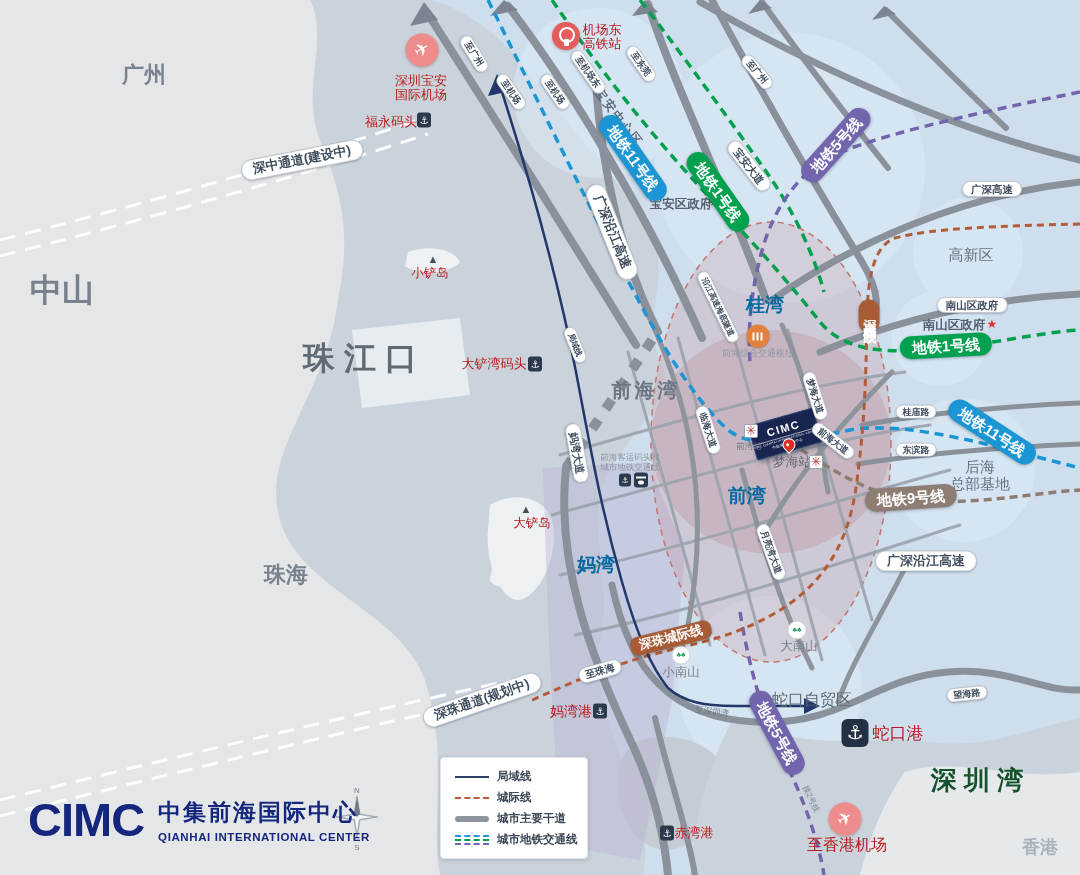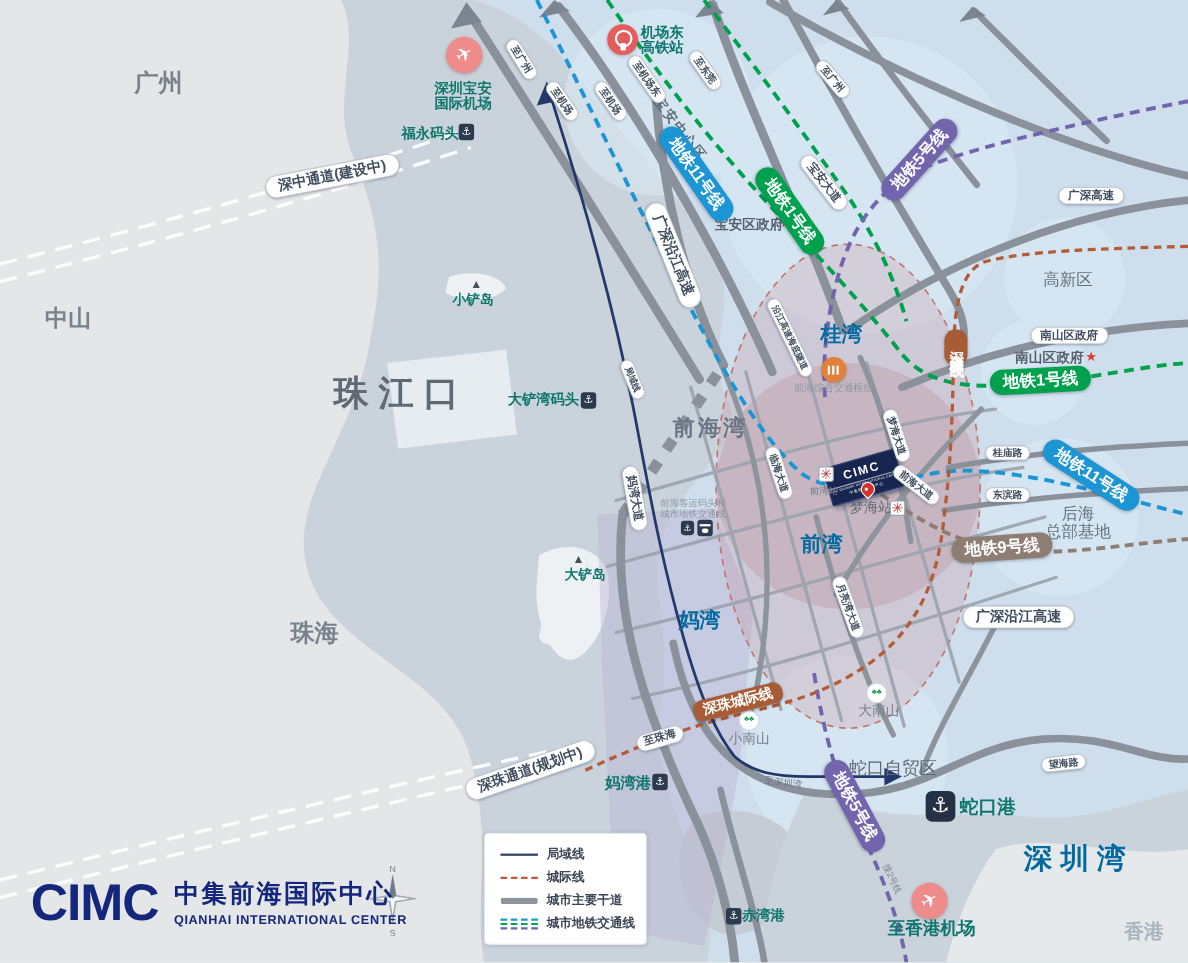--- a/index.html
+++ b/index.html
@@ -12,21 +12,21 @@
   .dist{color:#0369a1;font-weight:bold;}
   .pill{background:#fff;color:#3f4d5e;font-weight:bold;font-size:12.5px;padding:2px 11px;
         border-radius:999px;border:1px solid rgba(110,122,138,.4);box-shadow:0 1px 2px rgba(40,50,70,.28);}
   .pill.sm{font-size:9px;padding:1px 6px;border-width:1px;}
   .pill.md{font-size:10.5px;padding:1px 8px;}
   .badge{color:#fff;font-weight:bold;font-size:15px;padding:3px 12px;border-radius:999px;
          box-shadow:0 1px 3px rgba(30,40,60,.35);}
   .badge.small{font-size:13px;padding:2px 9px;}
   .badge-v{writing-mode:vertical-rl;text-orientation:upright;padding:9px 3px;letter-spacing:3px;
            border-radius:10px;font-size:13px;}
-  .poi{color:#0f766e;font-weight:bold;font-size:13px;}
+  .poi{color:#b91c1c;font-weight:normal;font-size:13px;}
   .tiny{font-size:8.5px;color:#8d97a3;}
   .peak{color:#46505d;font-size:11px;}
   .anchor-ic{width:14px;height:15px;background:#2c3a4d;border-radius:3px;color:#fff;
              font-size:10px;display:flex;align-items:center;justify-content:center;}
   .anchor-ic.big{width:27px;height:28px;border-radius:6px;font-size:19px;background:#243145;}
   .heli-ic{width:14px;height:15px;background:#2c3a4d;border-radius:3px;}
   .heli-ic::before{content:"";position:absolute;left:2px;top:4px;width:10px;height:2px;background:#fff;}
   .heli-ic::after{content:"";position:absolute;left:4px;top:8px;width:6px;height:4px;background:#fff;border-radius:2px;}
   .plane-ic{width:33px;height:33px;background:#ee8c8c;border-radius:50%;color:#fff;font-size:18px;
             display:flex;align-items:center;justify-content:center;box-shadow:0 1px 3px rgba(60,30,30,.3);}
@@ -172,29 +172,29 @@
     <path d="M740,612 C750,672 762,712 782,755 C802,795 818,838 824,875" stroke="#7265ae" stroke-width="3.5" stroke-dasharray="9 6" fill="none"></path>
     <path d="M790,442 C828,468 862,490 902,498 C962,508 1022,494 1080,490" stroke="#8d7d73" stroke-width="3.5" stroke-dasharray="8 5" fill="none"></path>
     <path d="M1080,224 C1000,226 932,228 895,238 C874,246 868,276 867,315 C866,385 864,425 858,472 C852,532 832,572 792,602 C744,636 700,642 662,652 C614,664 572,682 528,702" stroke="#b25c38" stroke-width="3" stroke-dasharray="7 5" fill="none"></path>
 
     <path d="M502,92 C538,205 562,300 576,372 C590,445 600,505 622,582 C638,638 652,668 668,688 C684,702 704,706 735,706 L806,706" stroke="#22386a" stroke-width="2.5" fill="none"></path>
     <polygon points="497,74 488,96 506,92" fill="#22386a"></polygon>
     <polygon points="820,706 804,698 804,714" fill="#22386a"></polygon>
   </svg>
 
   <div class="el area" style="left:144px;top:75px;font-size:22px">广州</div>
-  <div class="el area" style="left:62px;top:290px;font-size:21px">中山</div>
+  <div class="el area" style="left:62px;top:290px;font-size:32px">中山</div>
   <div class="el area" style="left:360px;top:358px;font-size:32px;color:#5f6a75">珠 江 口</div>
   <div class="el area" style="left:286px;top:575px;font-size:22px">珠海</div>
-  <div class="el area" style="left:977px;top:781px;font-size:26px;color:#0369a1">深 圳 湾</div>
+  <div class="el area" style="left:977px;top:781px;font-size:26px;color:#14532d">深 圳 湾</div>
   <div class="el area" style="left:1040px;top:847px;font-size:18px;color:#aab3bd">香港</div>
   <div class="el area" style="left:646px;top:390px;font-size:20px;color:#6b7685;letter-spacing:3px">前海湾</div>
   <div class="el dist" style="left:765px;top:305px;font-size:19px">桂湾</div>
   <div class="el dist" style="left:747px;top:496px;font-size:19px">前湾</div>
-  <div class="el dist" style="left:636px;top:565px;font-size:19px">妈湾</div>
+  <div class="el dist" style="left:596px;top:565px;font-size:19px">妈湾</div>
   <div class="el dist" style="left:971px;top:255px;font-size:15px;font-weight:normal;color:#67727f">高新区</div>
   <div class="el dist" style="left:980px;top:467px;font-size:15px;font-weight:normal;color:#67727f">后海</div>
   <div class="el dist" style="left:980px;top:484px;font-size:15px;font-weight:normal;color:#67727f">总部基地</div>
   <div class="el dist" style="left:812px;top:700px;font-size:16px;font-weight:normal;color:#5d6873">蛇口自贸区</div>
   <div class="el dist" style="left:618px;top:118px;font-size:12px;color:#5d6a78;letter-spacing:2px;transform:translate(-50%,-50%) rotate(52deg)">宝安中心区</div>
 
   <div class="el peak" style="left:433px;top:259px">▲</div>
   <div class="el poi" style="left:430px;top:273px;font-size:12.5px">小铲岛</div>
   <div class="el peak" style="left:526px;top:509px">▲</div>
   <div class="el poi" style="left:532px;top:523px;font-size:12.5px">大铲岛</div>
@@ -284,21 +284,21 @@
   <div class="el badge" style="left:992px;top:432px;background:#1b95d4;transform:translate(-50%,-50%) rotate(33deg)">地铁11号线</div>
   <div class="el badge" style="left:911px;top:498px;background:#8d7d73;transform:translate(-50%,-50%) rotate(-4deg)">地铁9号线</div>
   <div class="el badge" style="left:777px;top:733px;background:#7265ae;transform:translate(-50%,-50%) rotate(62deg)">地铁5号线</div>
   <div class="el badge badge-v" style="left:869px;top:316px;background:#a85c35">深惠城际线</div>
   <div class="el badge small" style="left:671px;top:638px;background:#a85c35;border-radius:8px;transform:translate(-50%,-50%) rotate(-14deg)">深珠城际线</div>
 
   <div class="el pill" style="left:302px;top:160px;font-size:13px;transform:translate(-50%,-50%) rotate(-11deg)">深中通道(建设中)</div>
   <div class="el pill" style="left:482px;top:700px;font-size:13px;transform:translate(-50%,-50%) rotate(-19deg)">深珠通道(规划中)</div>
   <div class="el pill" style="left:612px;top:232px;font-size:13px;transform:translate(-50%,-50%) rotate(68deg)">广深沿江高速</div>
   <div class="el pill" style="left:926px;top:561px;font-size:13px">广深沿江高速</div>
-  <div class="el pill md" style="left:992px;top:178px">广深高速</div>
+  <div class="el pill md" style="left:992px;top:189px">广深高速</div>
   <div class="el pill md" style="left:972px;top:305px">南山区政府</div>
   <div class="el pill md" style="left:749px;top:166px;transform:translate(-50%,-50%) rotate(52deg)">宝安大道</div>
   <div class="el pill sm" style="left:967px;top:694px;transform:translate(-50%,-50%) rotate(-6deg)">望海路</div>
   <div class="el pill sm" style="left:916px;top:412px">桂庙路</div>
   <div class="el pill sm" style="left:916px;top:450px">东滨路</div>
   <div class="el pill md" style="left:577px;top:453px;transform:translate(-50%,-50%) rotate(80deg)">妈湾大道</div>
   <div class="el pill sm" style="left:771px;top:552px;transform:translate(-50%,-50%) rotate(70deg)">月亮湾大道</div>
   <div class="el pill sm" style="left:708px;top:430px;transform:translate(-50%,-50%) rotate(72deg)">临海大道</div>
   <div class="el pill sm" style="left:815px;top:396px;transform:translate(-50%,-50%) rotate(72deg)">梦海大道</div>
   <div class="el pill sm" style="left:833px;top:441px;transform:translate(-50%,-50%) rotate(38deg)">前海大道</div>

